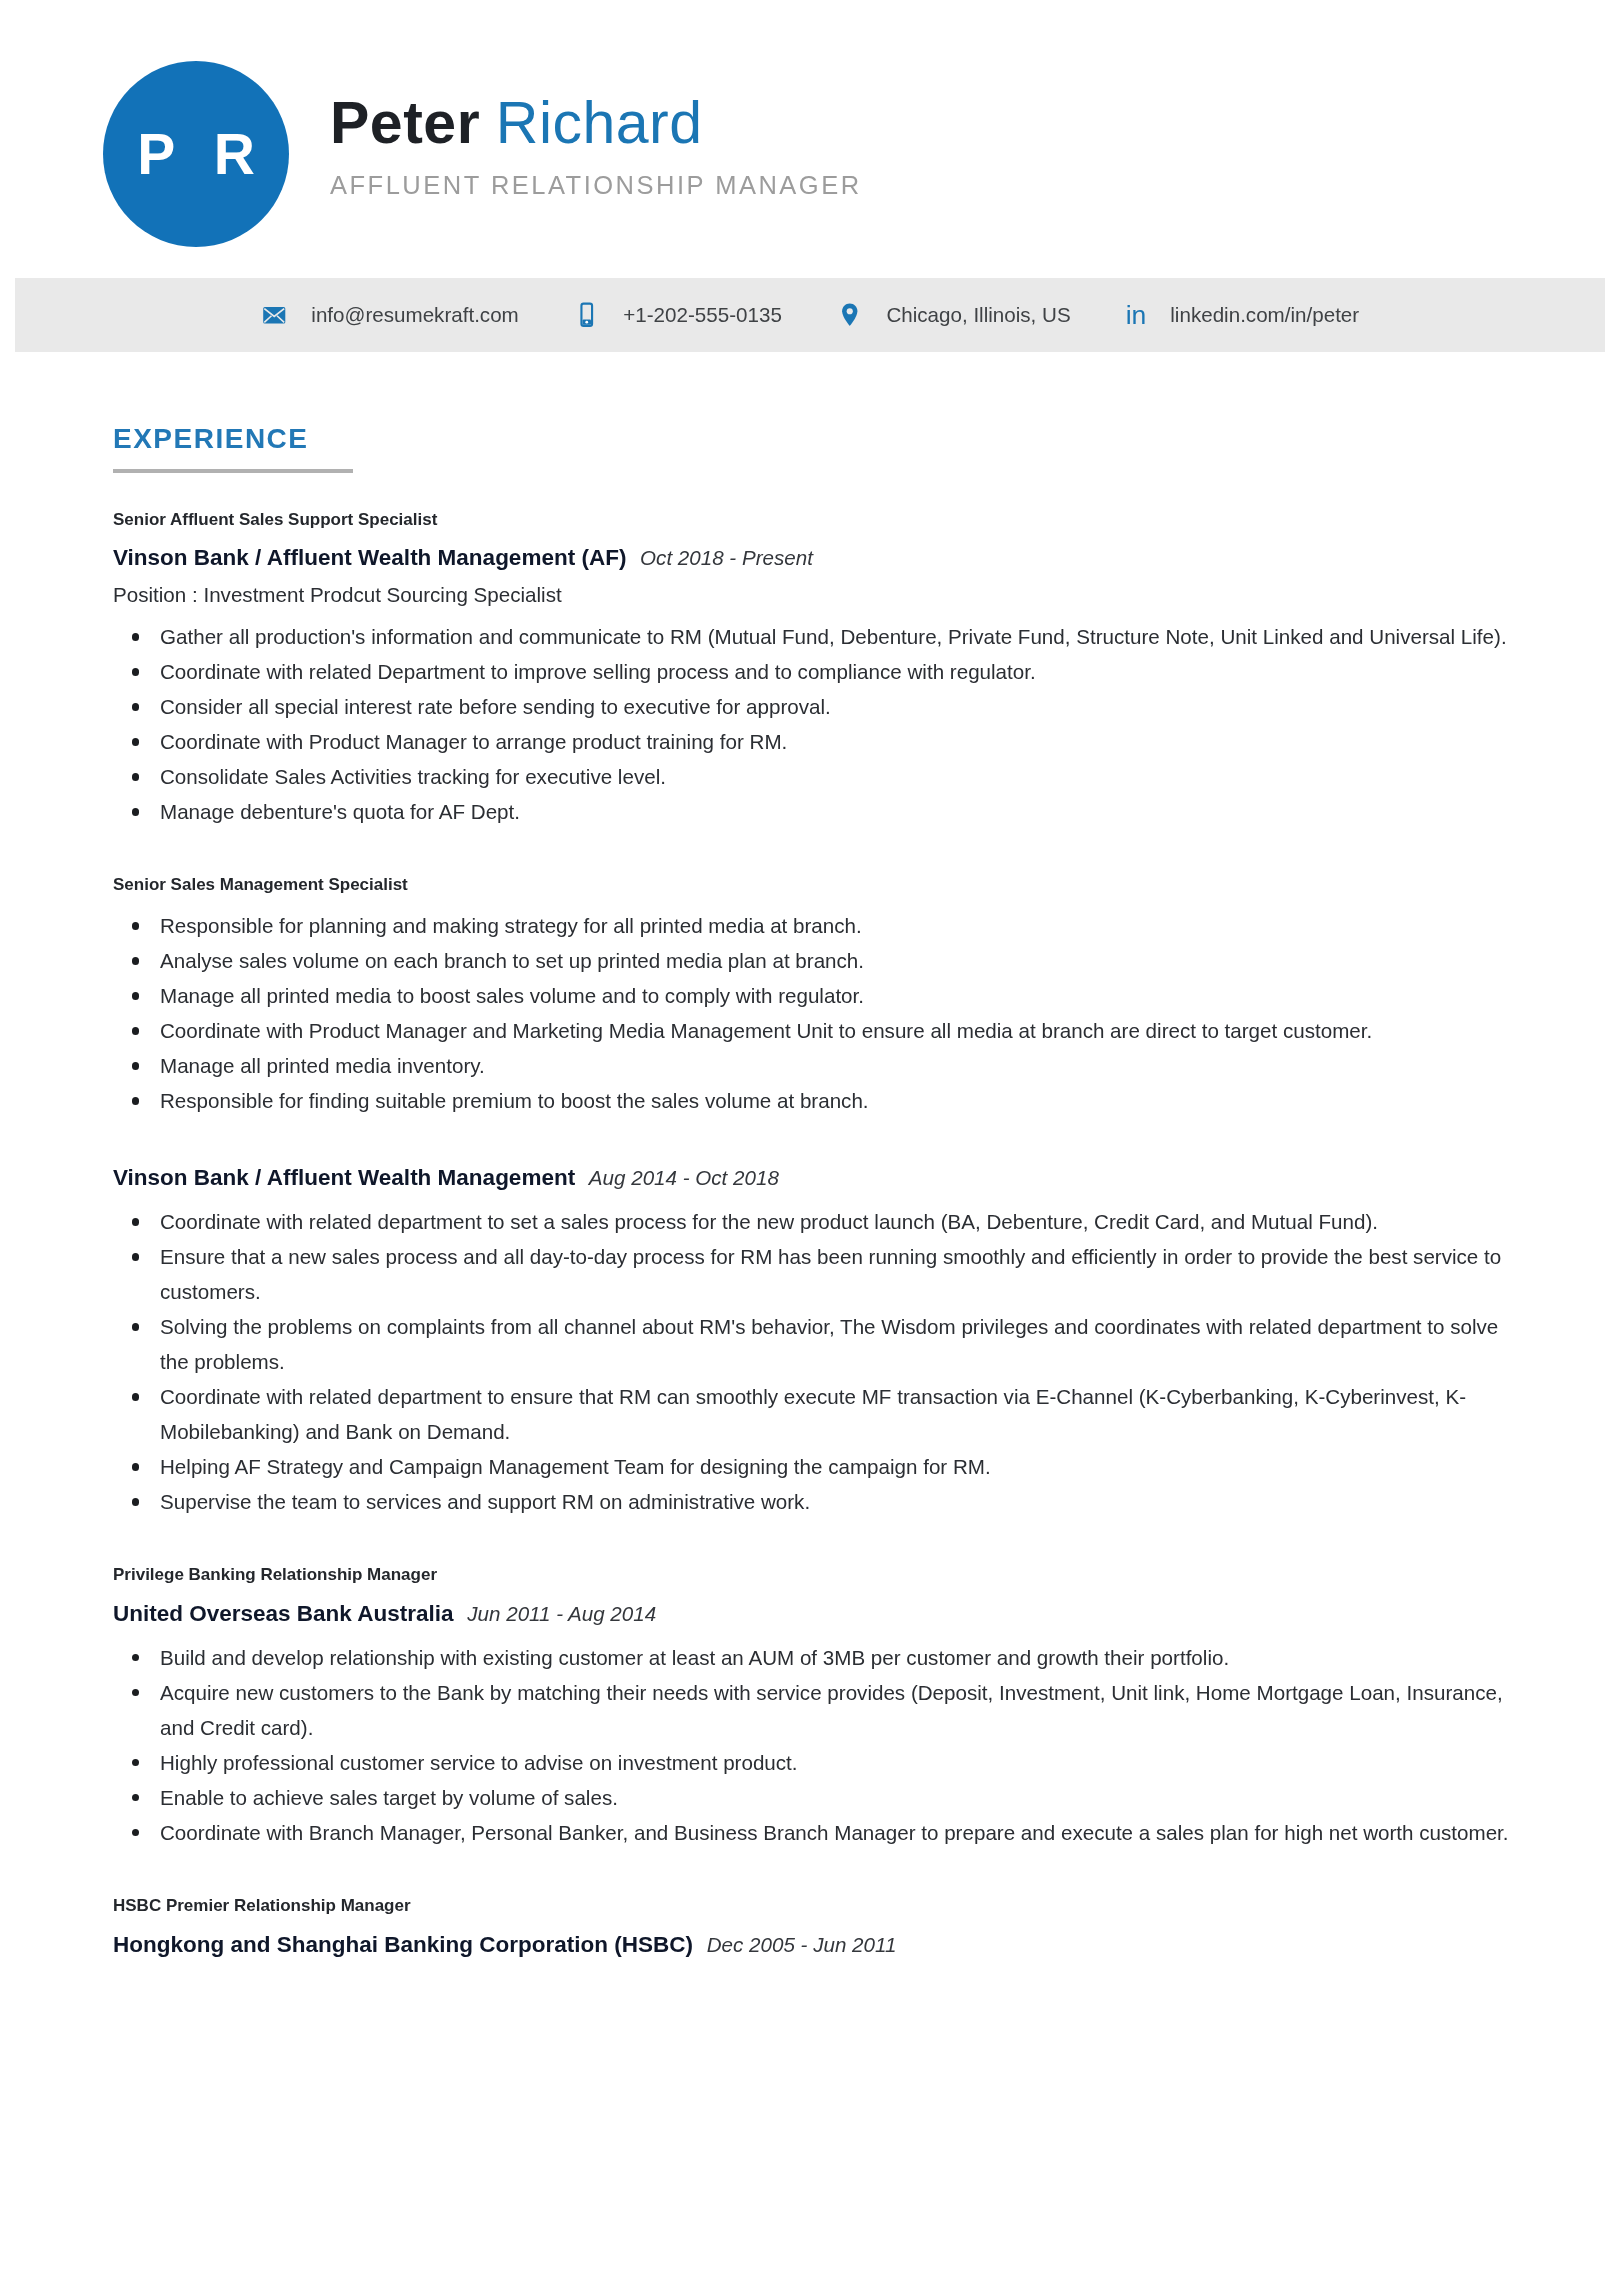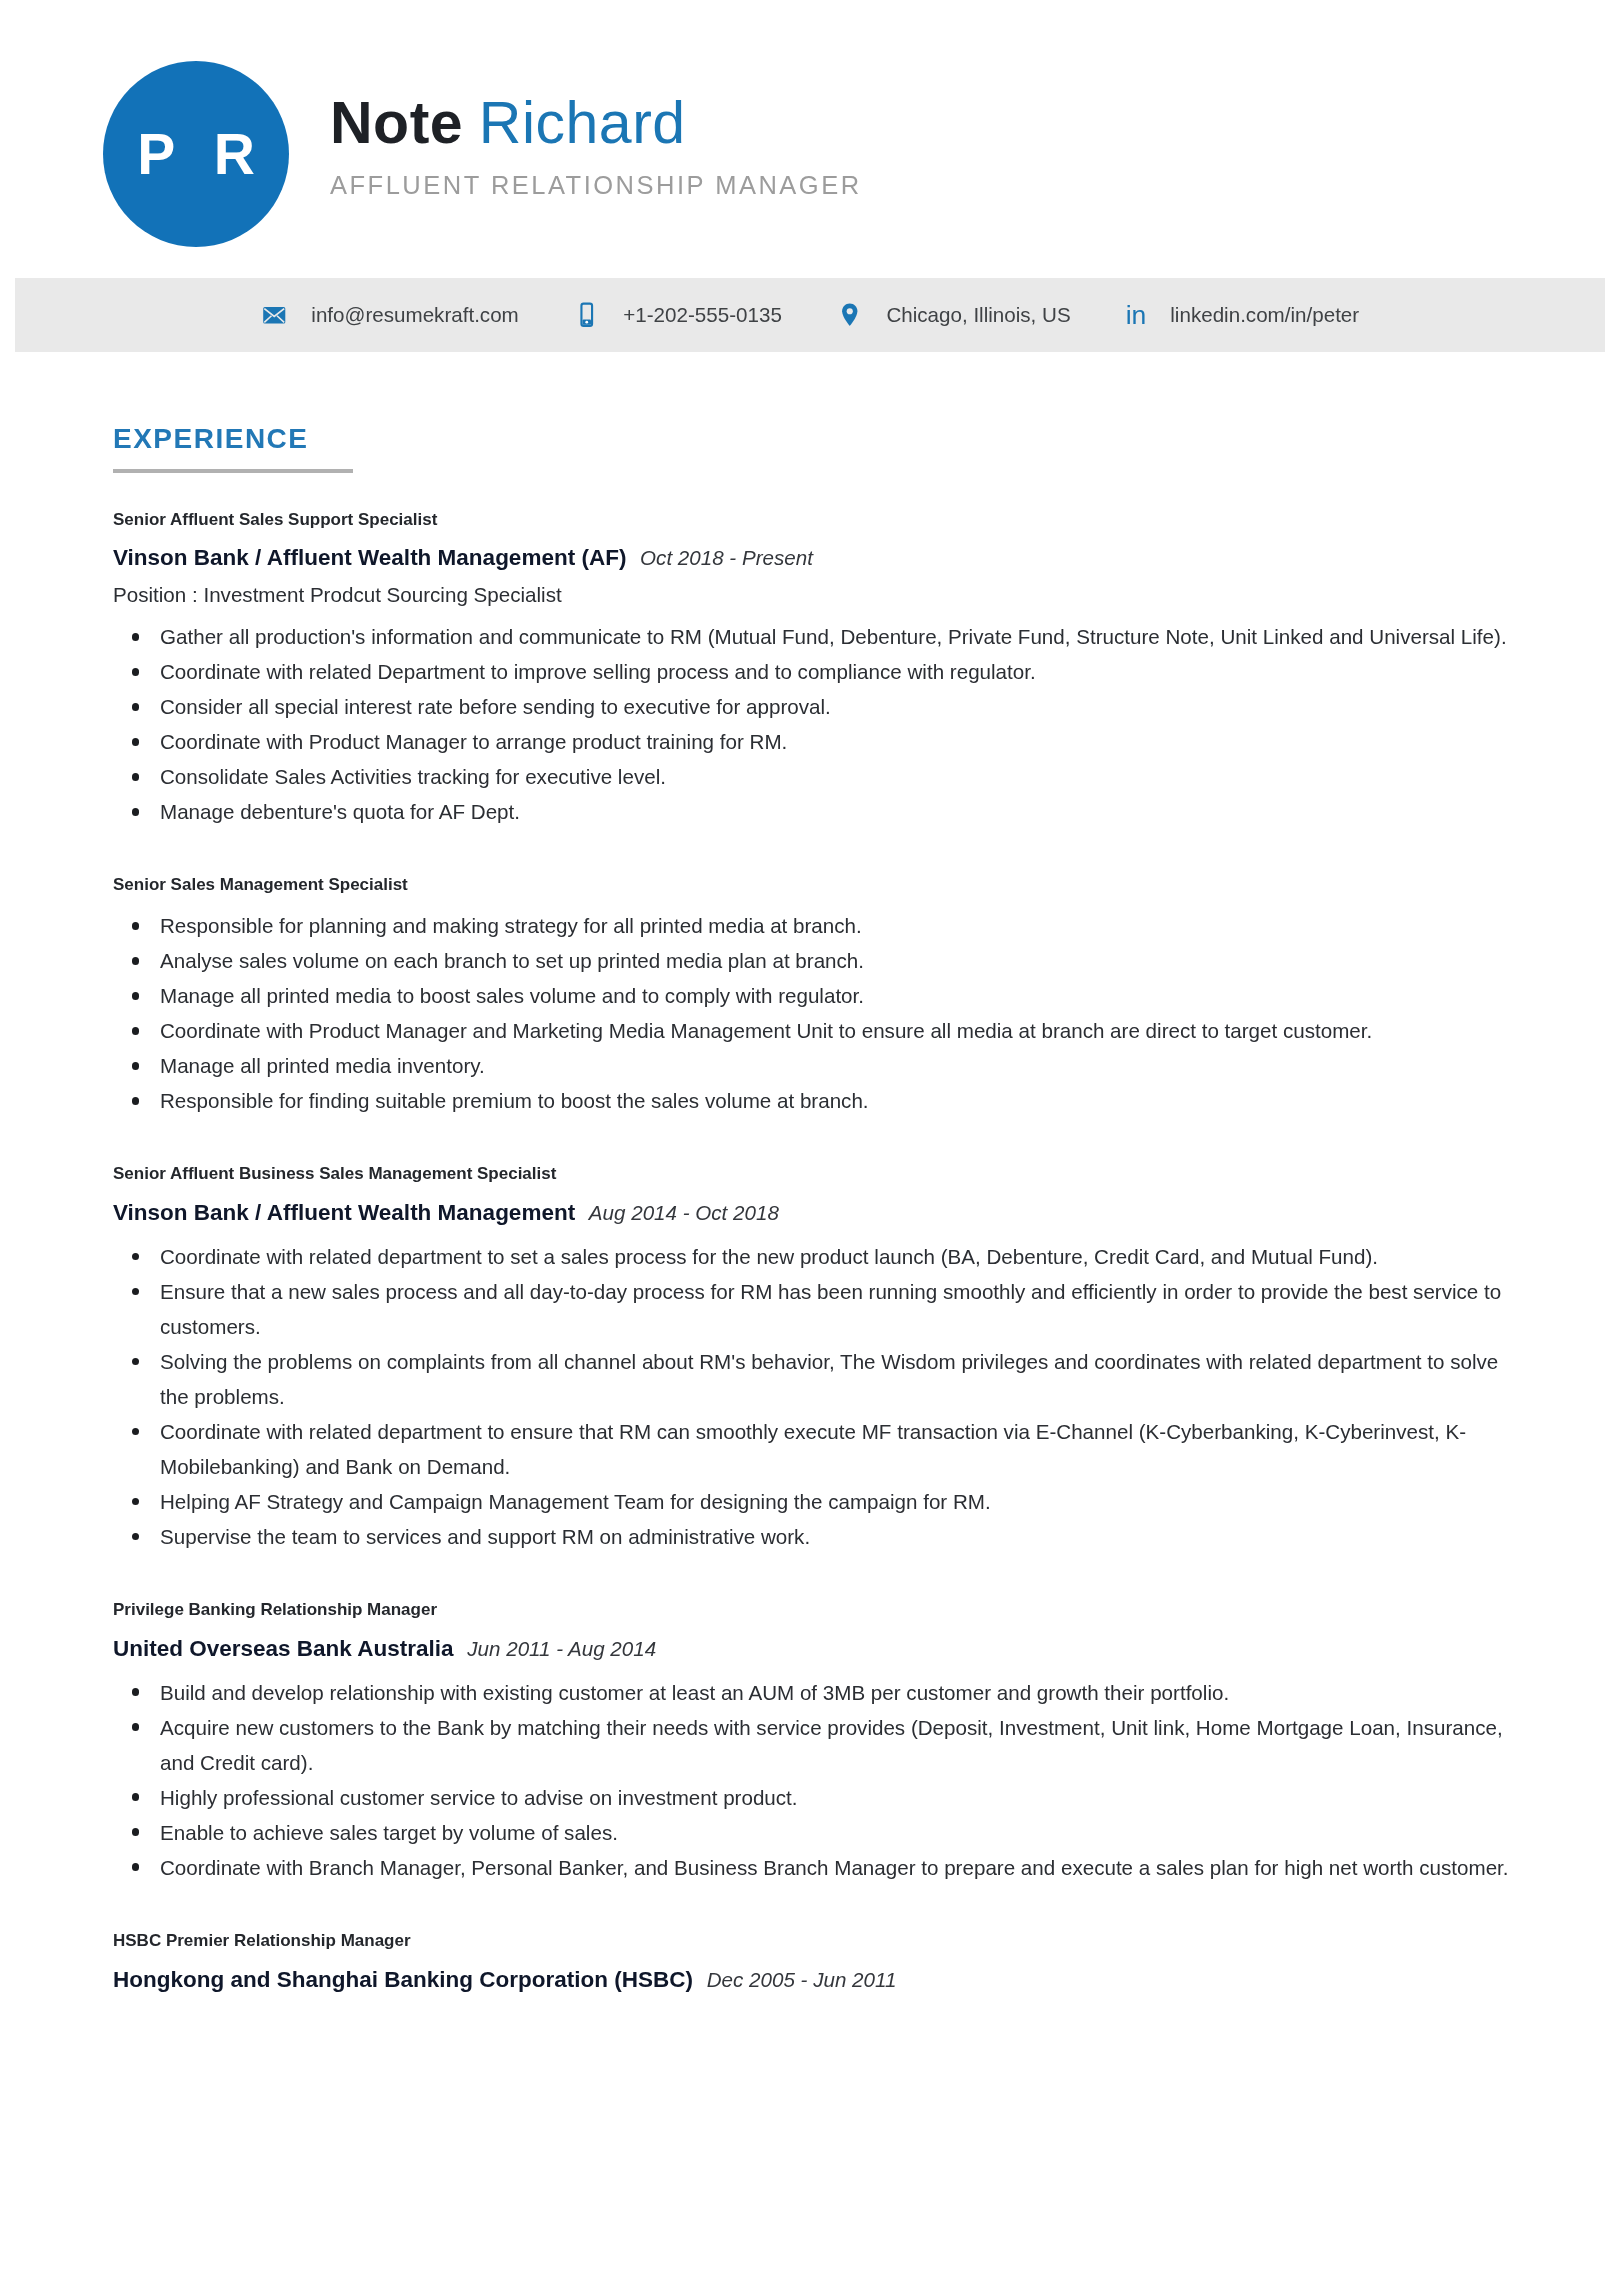--- a/index.html
+++ b/index.html
@@ -75,21 +75,21 @@
 </head>
 <body>
 
 <div class="page">
 
   <div class="header">
     <div class="avatar">
       <span>P R</span>
     </div>
     <div class="name-block">
-      <h1 class="name"><span class="first">Note</span><span class="last">Richard</span></h1>
+      <h1 class="name"><span class="first">Peter</span><span class="last">Richard</span></h1>
       <div class="subtitle">AFFLUENT RELATIONSHIP MANAGER</div>
     </div>
   </div>
 
   <div class="contact-bar">
     <div class="contact-item">
       <span>
         <svg width="26.5" height="26.5" viewBox="0 0 24 24">
             <rect x="2" y="4.5" width="20" height="15" rx="1.5" fill="#1b76b4"></rect>
             <path d="M3 6l9 7 9-7" fill="none" stroke="#e9e9e9" stroke-width="1.6"></path>
@@ -151,21 +151,20 @@
               <li>Responsible for planning and making strategy for all printed media at branch.</li>
               <li>Analyse sales volume on each branch to set up printed media plan at branch.</li>
               <li>Manage all printed media to boost sales volume and to comply with regulator.</li>
               <li>Coordinate with Product Manager and Marketing Media Management Unit to ensure all media at branch are direct to target customer.</li>
               <li>Manage all printed media inventory.</li>
               <li>Responsible for finding suitable premium to boost the sales volume at branch.</li>
             </ul>
   </article>
 
   <article class="job">
-    <h3 class="job-title">Senior Affluent Business Sales Management Specialist</h3>
     <div class="job-meta">
       <span class="company">Vinson Bank / Affluent Wealth Management</span><span class="dates">Aug 2014 - Oct 2018</span>
     </div>
 
     <ul class="bullets">
               <li>Coordinate with related department to set a sales process for the new product launch (BA, Debenture, Credit Card, and Mutual Fund).</li>
               <li>Ensure that a new sales process and all day-to-day process for RM has been running smoothly and efficiently in order to provide the best service to customers.</li>
               <li>Solving the problems on complaints from all channel about RM's behavior, The Wisdom privileges and coordinates with related department to solve the problems.</li>
               <li>Coordinate with related department to ensure that RM can smoothly execute MF transaction via E-Channel (K-Cyberbanking, K-Cyberinvest, K-Mobilebanking) and Bank on Demand.</li>
               <li>Helping AF Strategy and Campaign Management Team for designing the campaign for RM.</li>

